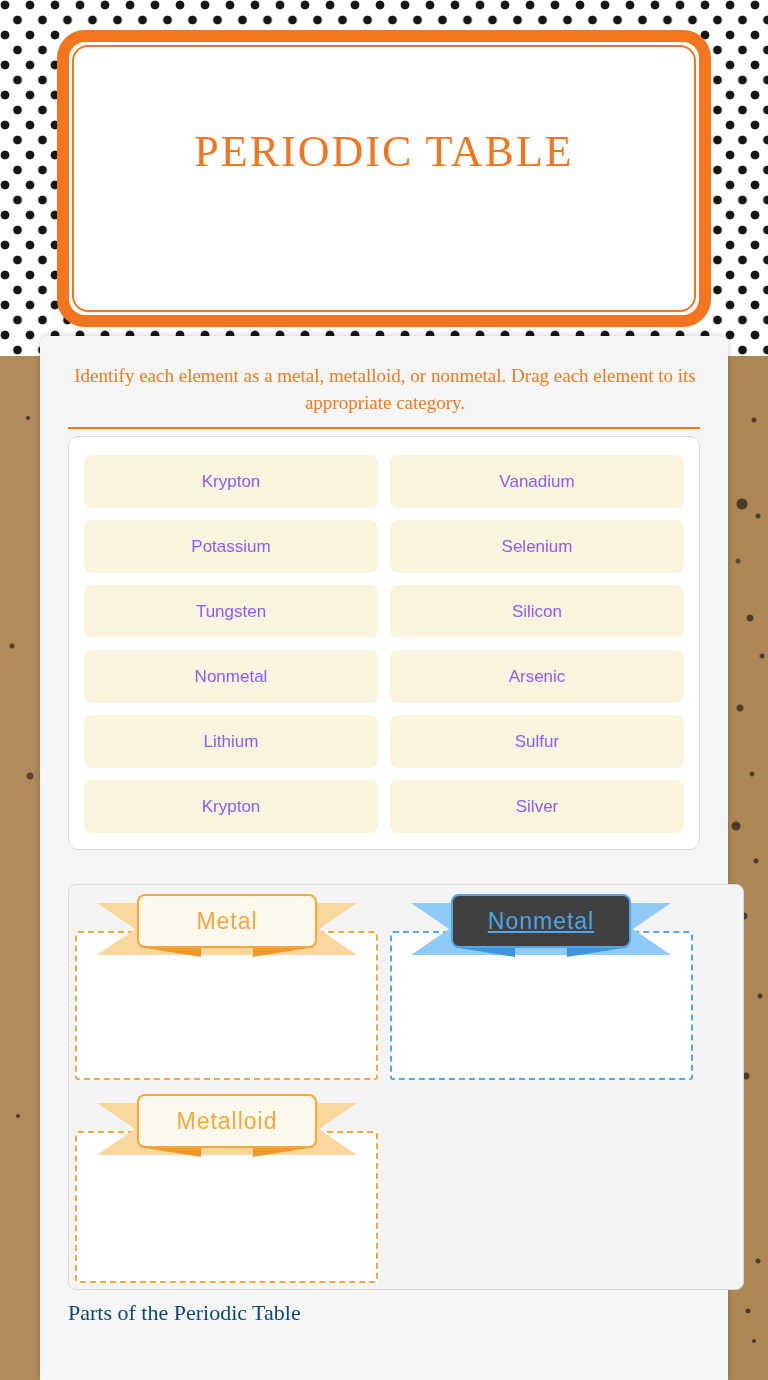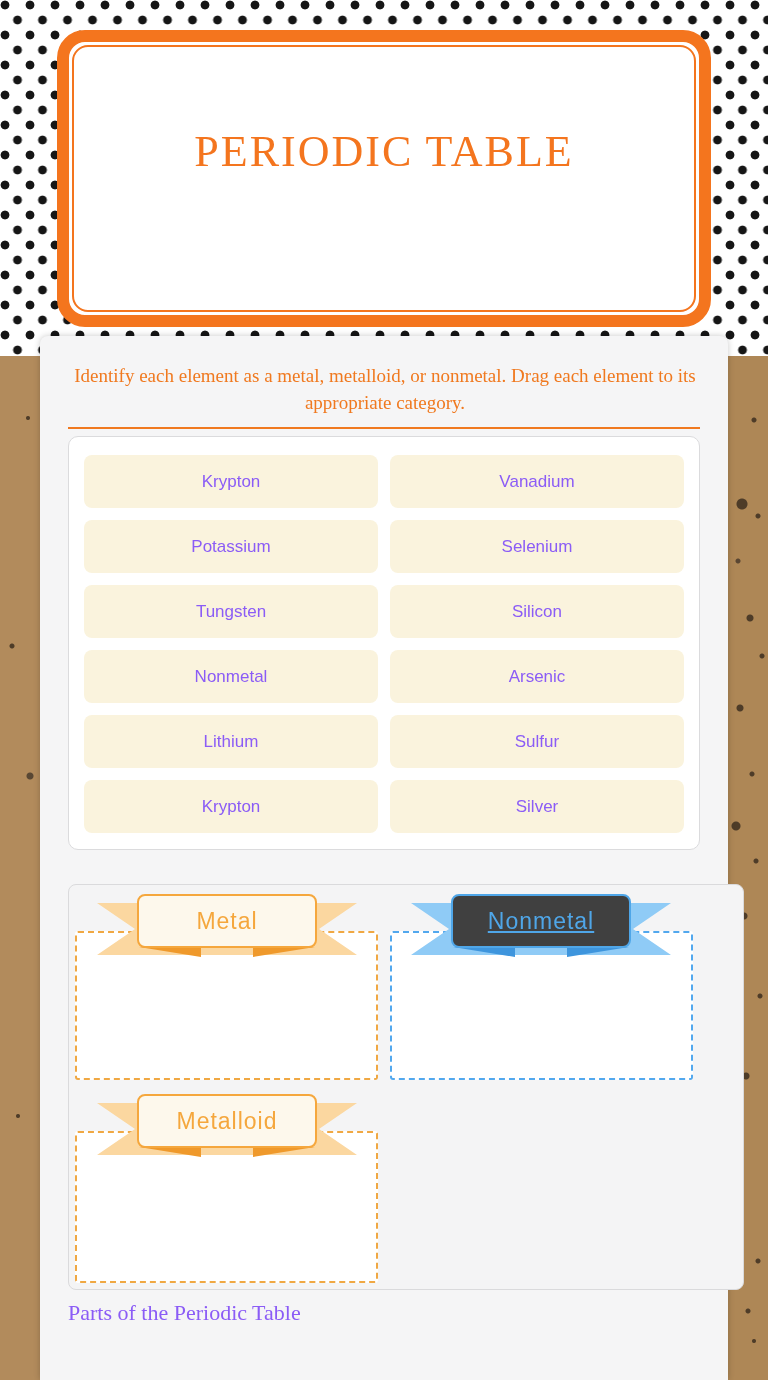--- a/index.html
+++ b/index.html
@@ -95,21 +95,21 @@
     font-size:23px;font-weight:500;letter-spacing:1px;}
   .theme-orange .wings{background:#FBD7A0;}
   .theme-orange .fold-l,.theme-orange .fold-r{background:#EF992B;}
   .theme-orange .rb-box{background:#FDF8EC;border:2px solid #F5A73D;color:#F5A73D;}
   .theme-blue .wings{background:#8FCBF6;}
   .theme-blue .fold-l,.theme-blue .fold-r{background:#3E95DD;}
   .theme-blue .rb-box{background:#404040;border:2px solid #4FA6E8;color:#4FA6E8;text-decoration:underline;}
 
   
   .section-heading{position:absolute;left:28px;top:964px;
-    font-family:cursive;font-size:22px;color:#8b5cf6;font-weight:400;}
+    font-family:cursive;font-size:22px;color:#0c4a6e;font-weight:400;}
 </style>
 </head>
 <body>
 
 <div class="screen">
 
   <div class="dots-band"></div>
   <div class="kraft-left"></div>
   <div class="kraft-right"></div>
 

